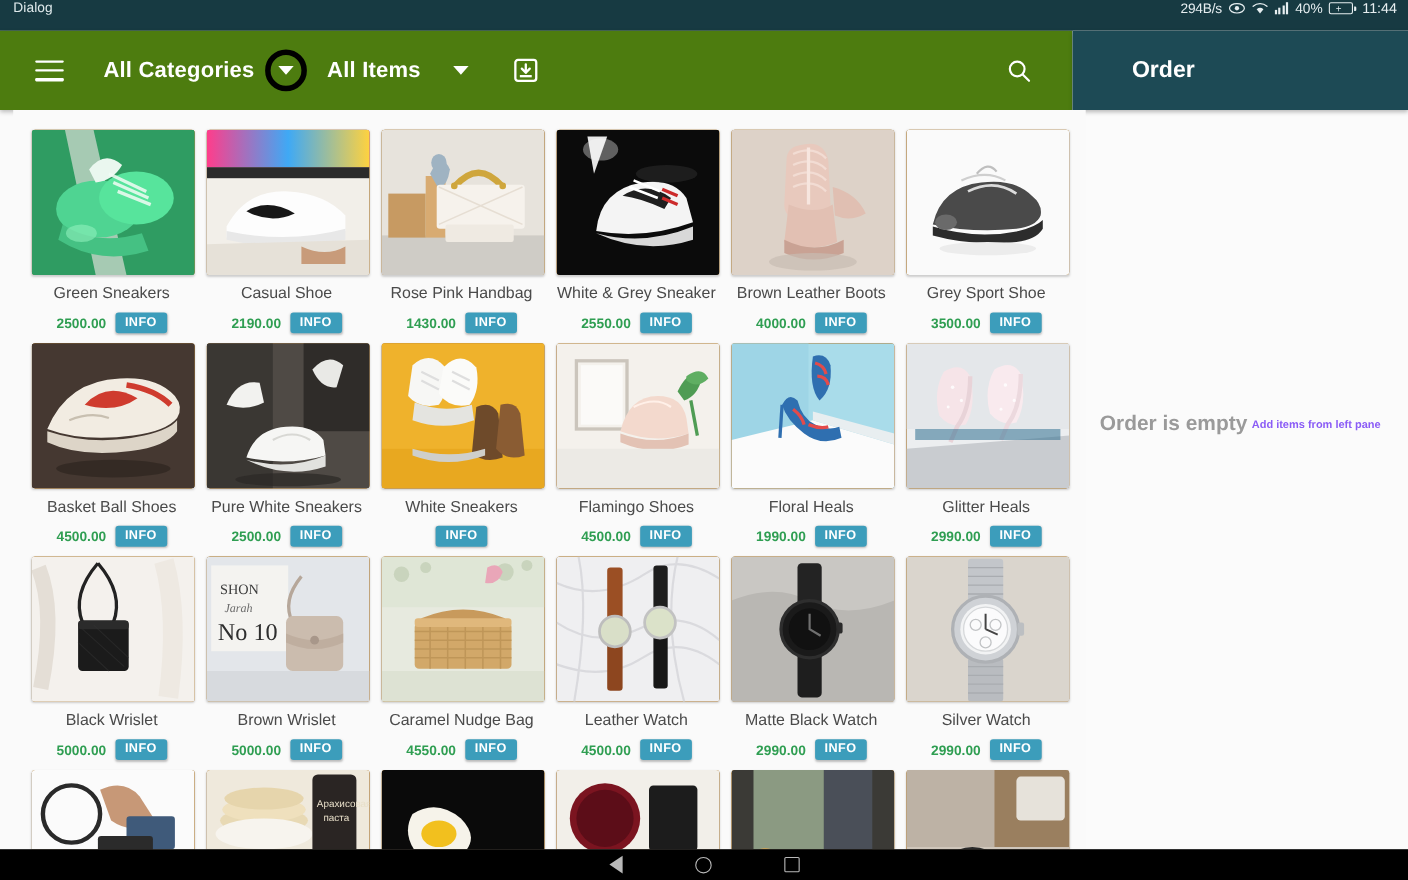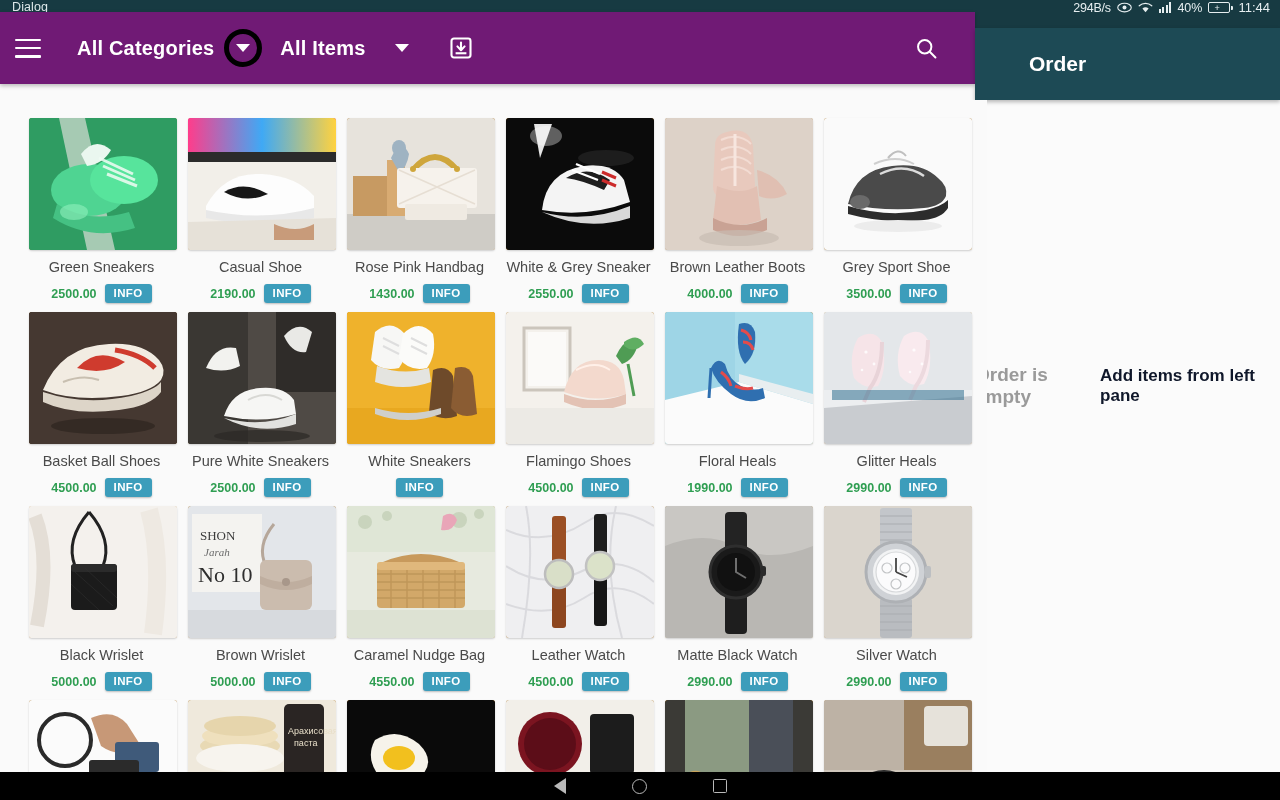--- a/index.html
+++ b/index.html
@@ -36,22 +36,22 @@
     position: relative; display: inline-block;
   }
   .battery::after {
     content:''; position: absolute; right: -3.5px; top: 3px;
     width: 2px; height: 4px; background: #e6eef0; border-radius: 0 1px 1px 0;
   }
   .battery .plus { position:absolute; left:5px; top:1px; font-size:9px; line-height:8px; color:#e6eef0; }
 
   
   .appbar {
-    position: absolute; top: 12px; left: 0; width: 975px; height: 72px;
-    background: #701a75; display: flex; align-items: center; padding: 0 0 0 15px;
+    position: absolute; top: 28px; left: 0; width: 975px; height: 72px;
+    background: #4d7c0f; display: flex; align-items: center; padding: 0 0 0 32px;
     box-shadow: 0 2px 4px rgba(0,0,0,.25);
   }
   .hamburger { width: 26px; height: 19px; display:flex; flex-direction: column; justify-content: space-between; cursor: pointer; }
   .hamburger span { display:block; height: 2.6px; background:#fff; border-radius: 1px; }
 
   .spinner-group { display: flex; align-items: center; position: relative; }
   .spinner-label { color: #fff; font-size: 20px; font-weight: bold; letter-spacing: .2px; }
   .caret { width: 0; height: 0; border-left: 7px solid transparent; border-right: 7px solid transparent; border-top: 8px solid #fff; }
   .focus-ring {
     position: absolute; width: 38px; height: 38px; border-radius: 50%;
@@ -72,21 +72,21 @@
     height: 72px; background: #1d4a55; display: flex; align-items: center;
     padding-left: 18px; box-shadow: 0 2px 4px rgba(0,0,0,.28);
   }
   .order-header h1 { color: #fff; font-size: 21px; font-weight: bold; margin-left: 36px; }
   .order-empty {
     position: absolute; top: 0; left: 0; right: 0; bottom: 28px;
     display: flex; flex-direction: row; align-items: center; justify-content: center;
     gap: 4px;
   }
   .order-empty .big { color: #9a9a9a; font-size: 19px; font-weight: bold; }
-  .order-empty .small { color: #0f172a; font-size: 17px; font-weight: bold; }
+  .order-empty .small { color: #8b5cf6; font-size: 10px; font-weight: bold; }
 
   
   .grid-wrap {
     position: absolute; top: 100px; left: 12px; width: 975px; height: 672px;
     background: #fafafa; overflow: hidden;
   }
   .grid { display: grid; grid-template-columns: repeat(6, 159px); gap: 0 0; padding: 10px 0 0 10px; }
   .card { width: 159px; padding: 8px 7px 0 7px; }
   .thumb {
     width: 148px; height: 132px; border-radius: 3px; overflow: hidden;

